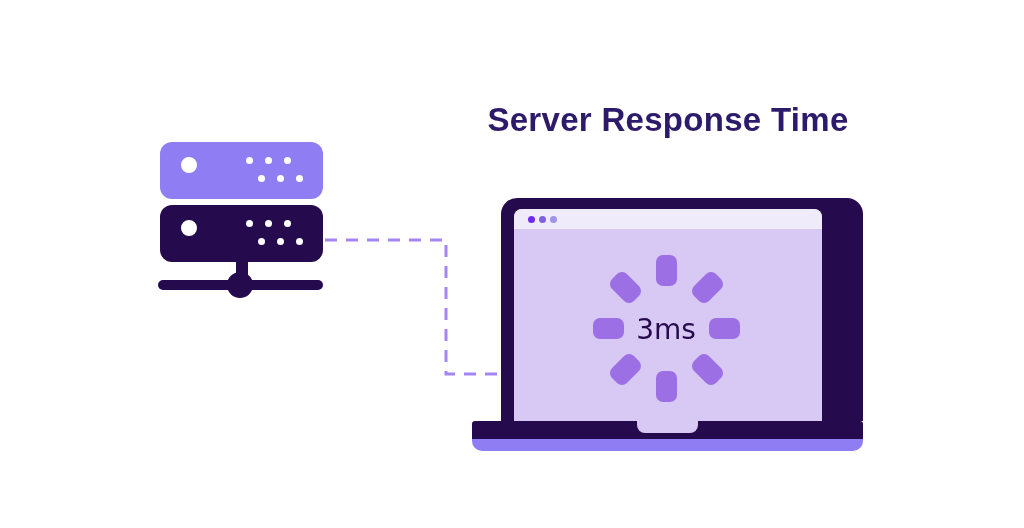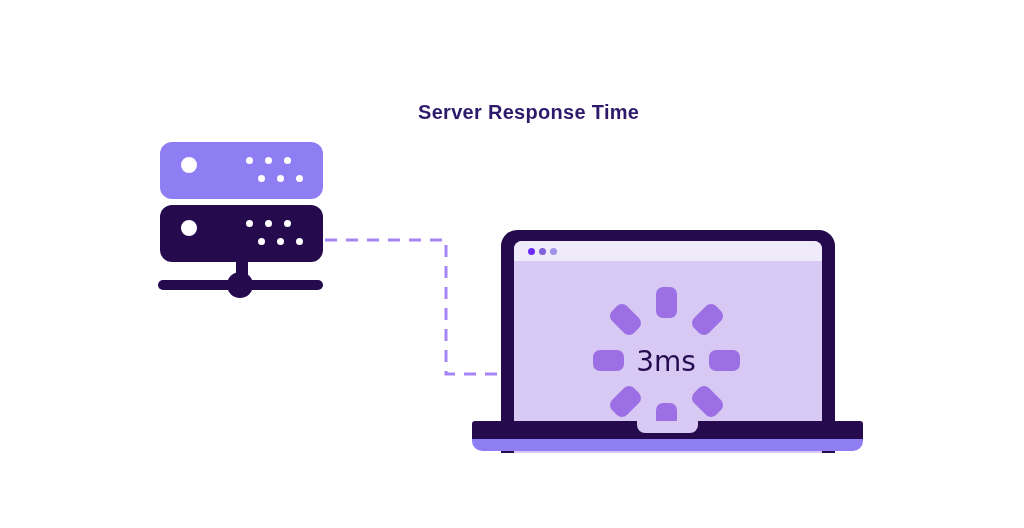--- a/index.html
+++ b/index.html
@@ -18,21 +18,21 @@
   *{margin:0;padding:0;box-sizing:border-box;}
   html,body{background:#fff;}
   .canvas{
     position:relative;width:1024px;height:528px;background:#ffffff;
     overflow:hidden;font-family:"Liberation Sans",sans-serif;
   }
 
   
   .title{
     position:absolute;left:418px;top:101px;width:500px;
-    text-align:left;font-size:20px;font-weight:bold;
+    text-align:center;font-size:33px;font-weight:bold;
     letter-spacing:.3px;color:var(--title-color);
     font-family:"Liberation Sans",sans-serif;
   }
 
   
   .server{position:absolute;left:158px;top:141px;width:166px;height:158px;}
   .unit{position:absolute;left:2px;width:163px;height:57px;border-radius:12px;}
   .unit-top{top:1px;background:var(--purple-light);}
   .unit-bottom{top:64px;background:var(--navy);}
   .donut{
@@ -46,22 +46,22 @@
   .stand-bar{position:absolute;left:0;top:139px;width:165px;height:10px;border-radius:5px;background:var(--navy);}
   .hub{position:absolute;left:69px;top:131px;width:26px;height:26px;border-radius:50%;background:var(--navy);}
 
   
   .connector{position:absolute;left:0;top:0;width:1024px;height:528px;}
   .connector path{fill:none;stroke:var(--dash);stroke-width:3;stroke-dasharray:12 9;}
 
   
   .laptop{position:absolute;left:472px;top:198px;width:391px;height:254px;}
   .screen-frame{
-    position:absolute;left:29px;top:0;width:334px;height:223px;
-    background:var(--navy);border-radius:16px 16px 0 0;margin-top:32px;
+    position:absolute;left:29px;top:0;width:362px;height:223px;
+    background:var(--navy);border-radius:16px 16px 0 0;
   }
   .screen-inner{
     position:absolute;left:13px;top:11px;width:308px;height:212px;
     border-radius:8px 8px 0 0;overflow:hidden;background:var(--screen);
   }
   .browser-bar{
     position:relative;height:20px;background:var(--browser-bar);
     display:flex;align-items:center;padding-left:14px;gap:4px;
   }
   .bdot{width:7px;height:7px;border-radius:50%;}

